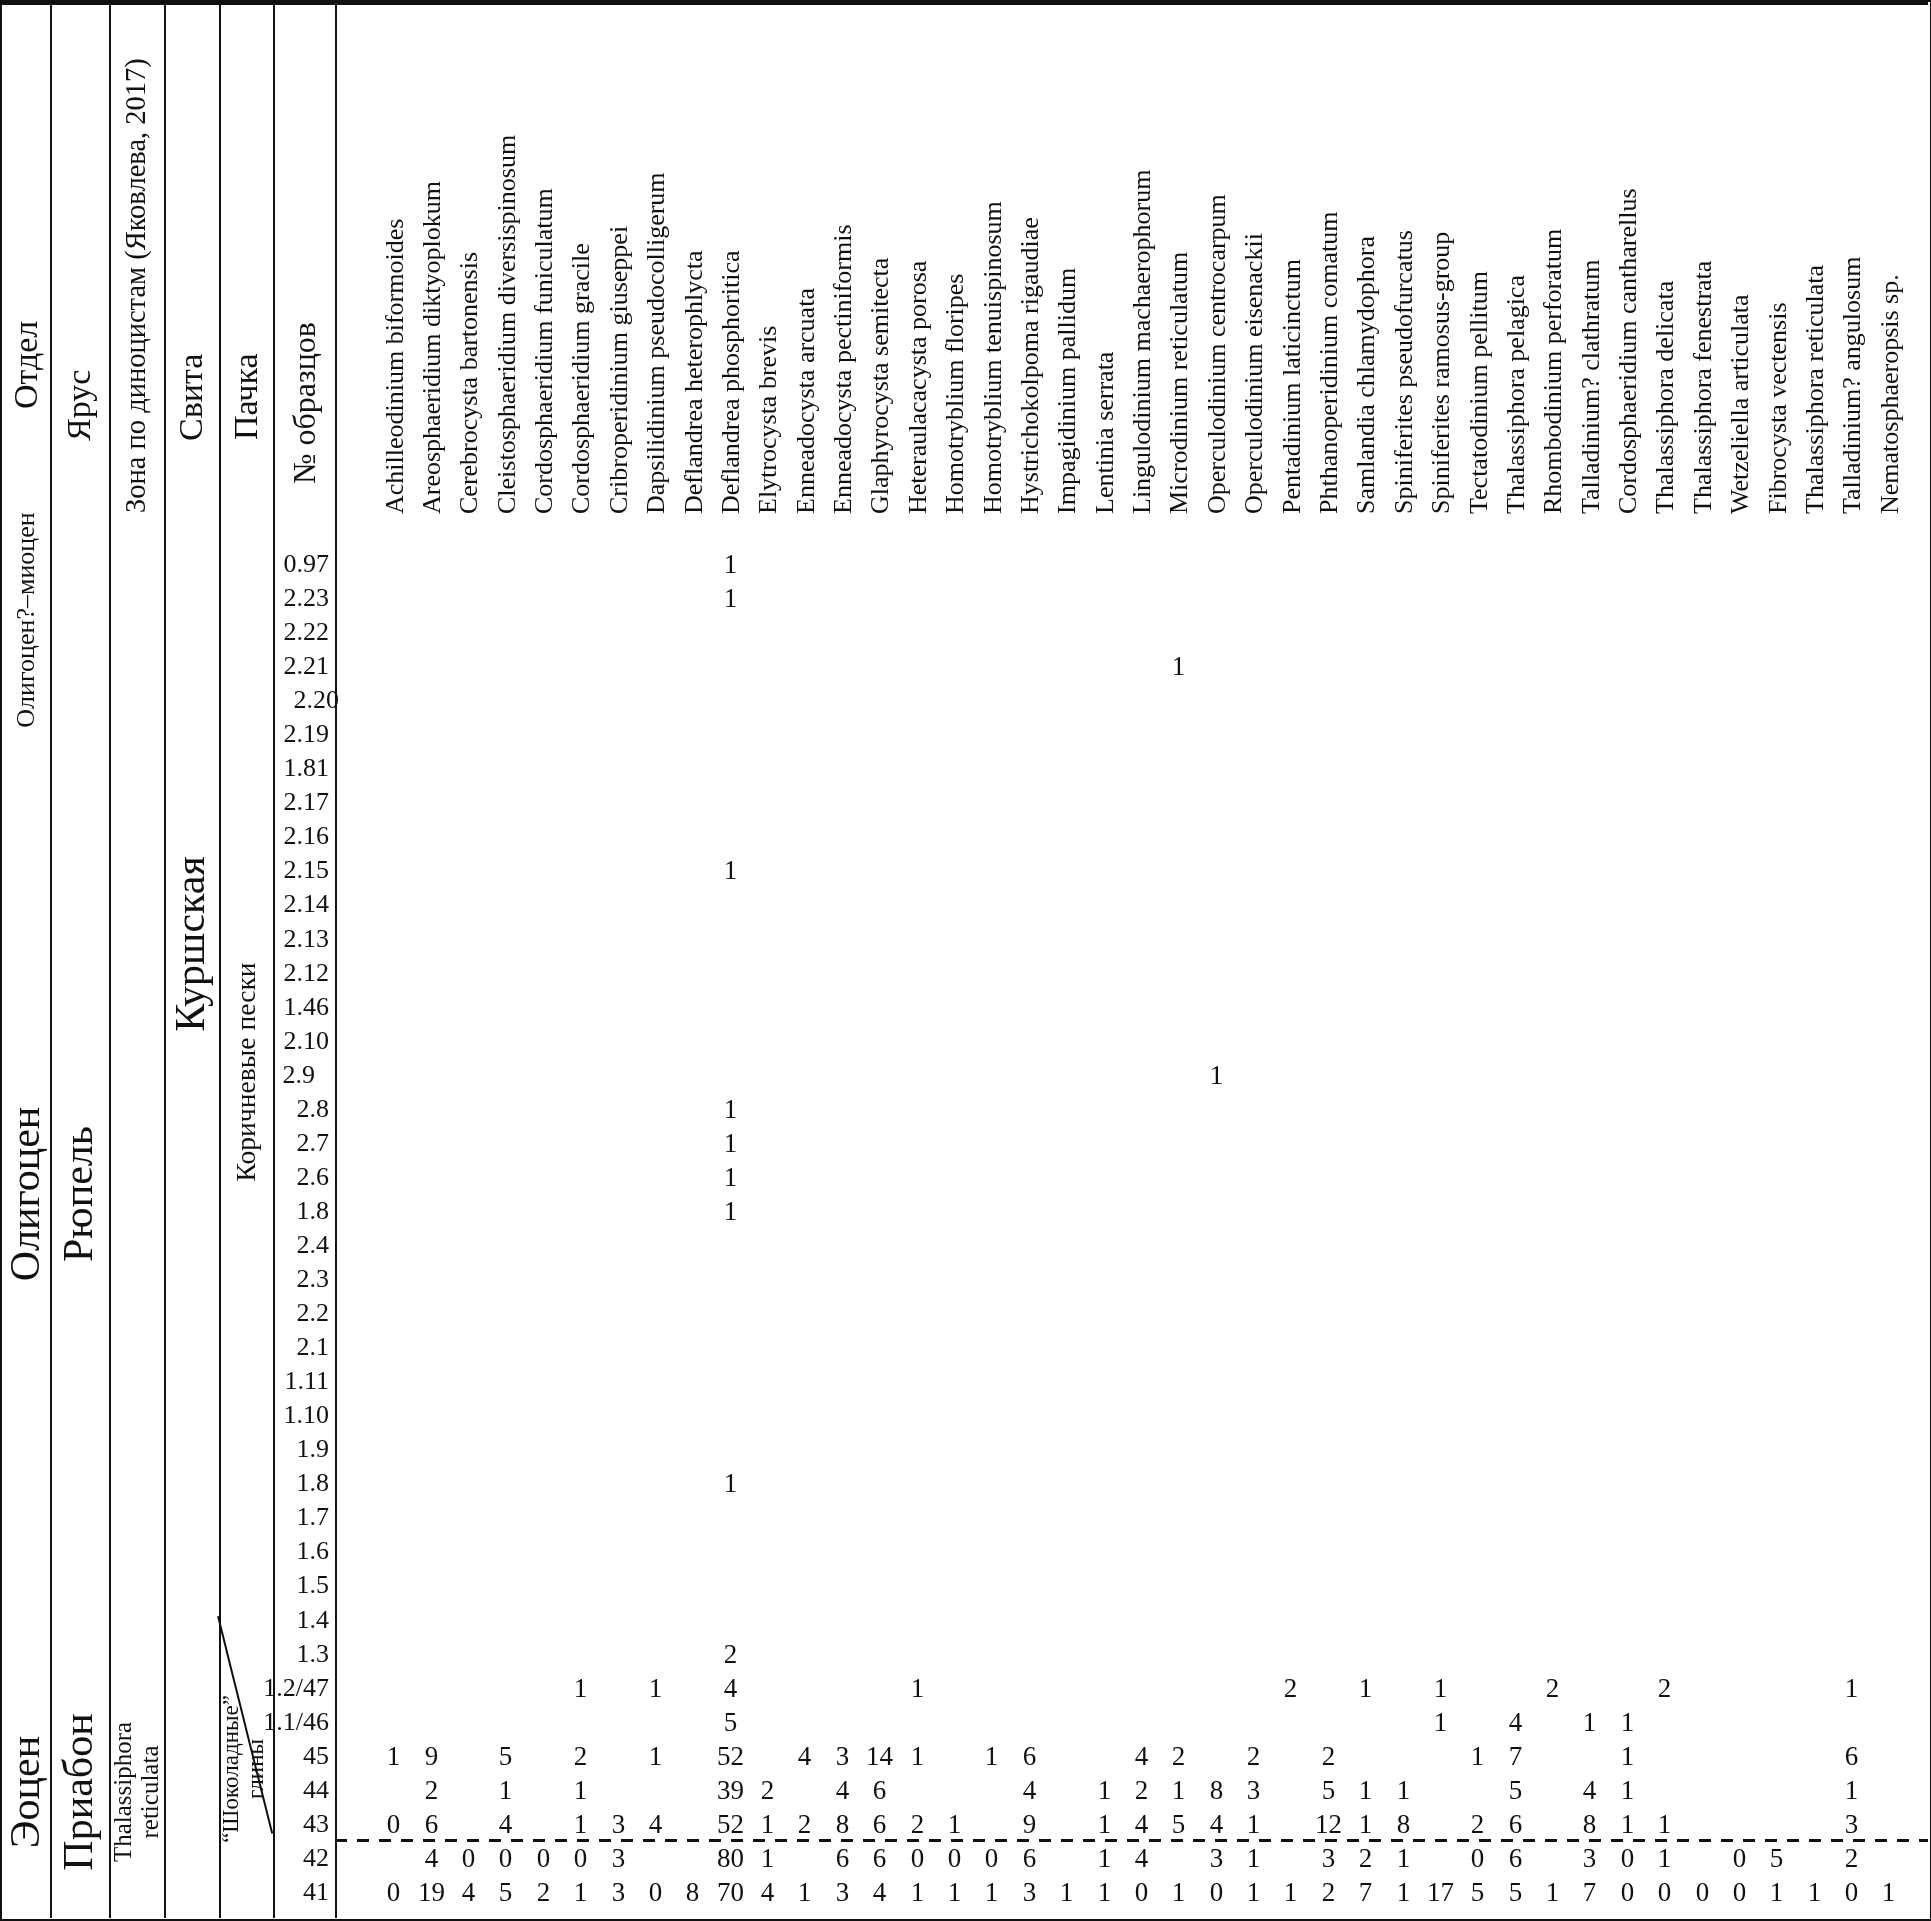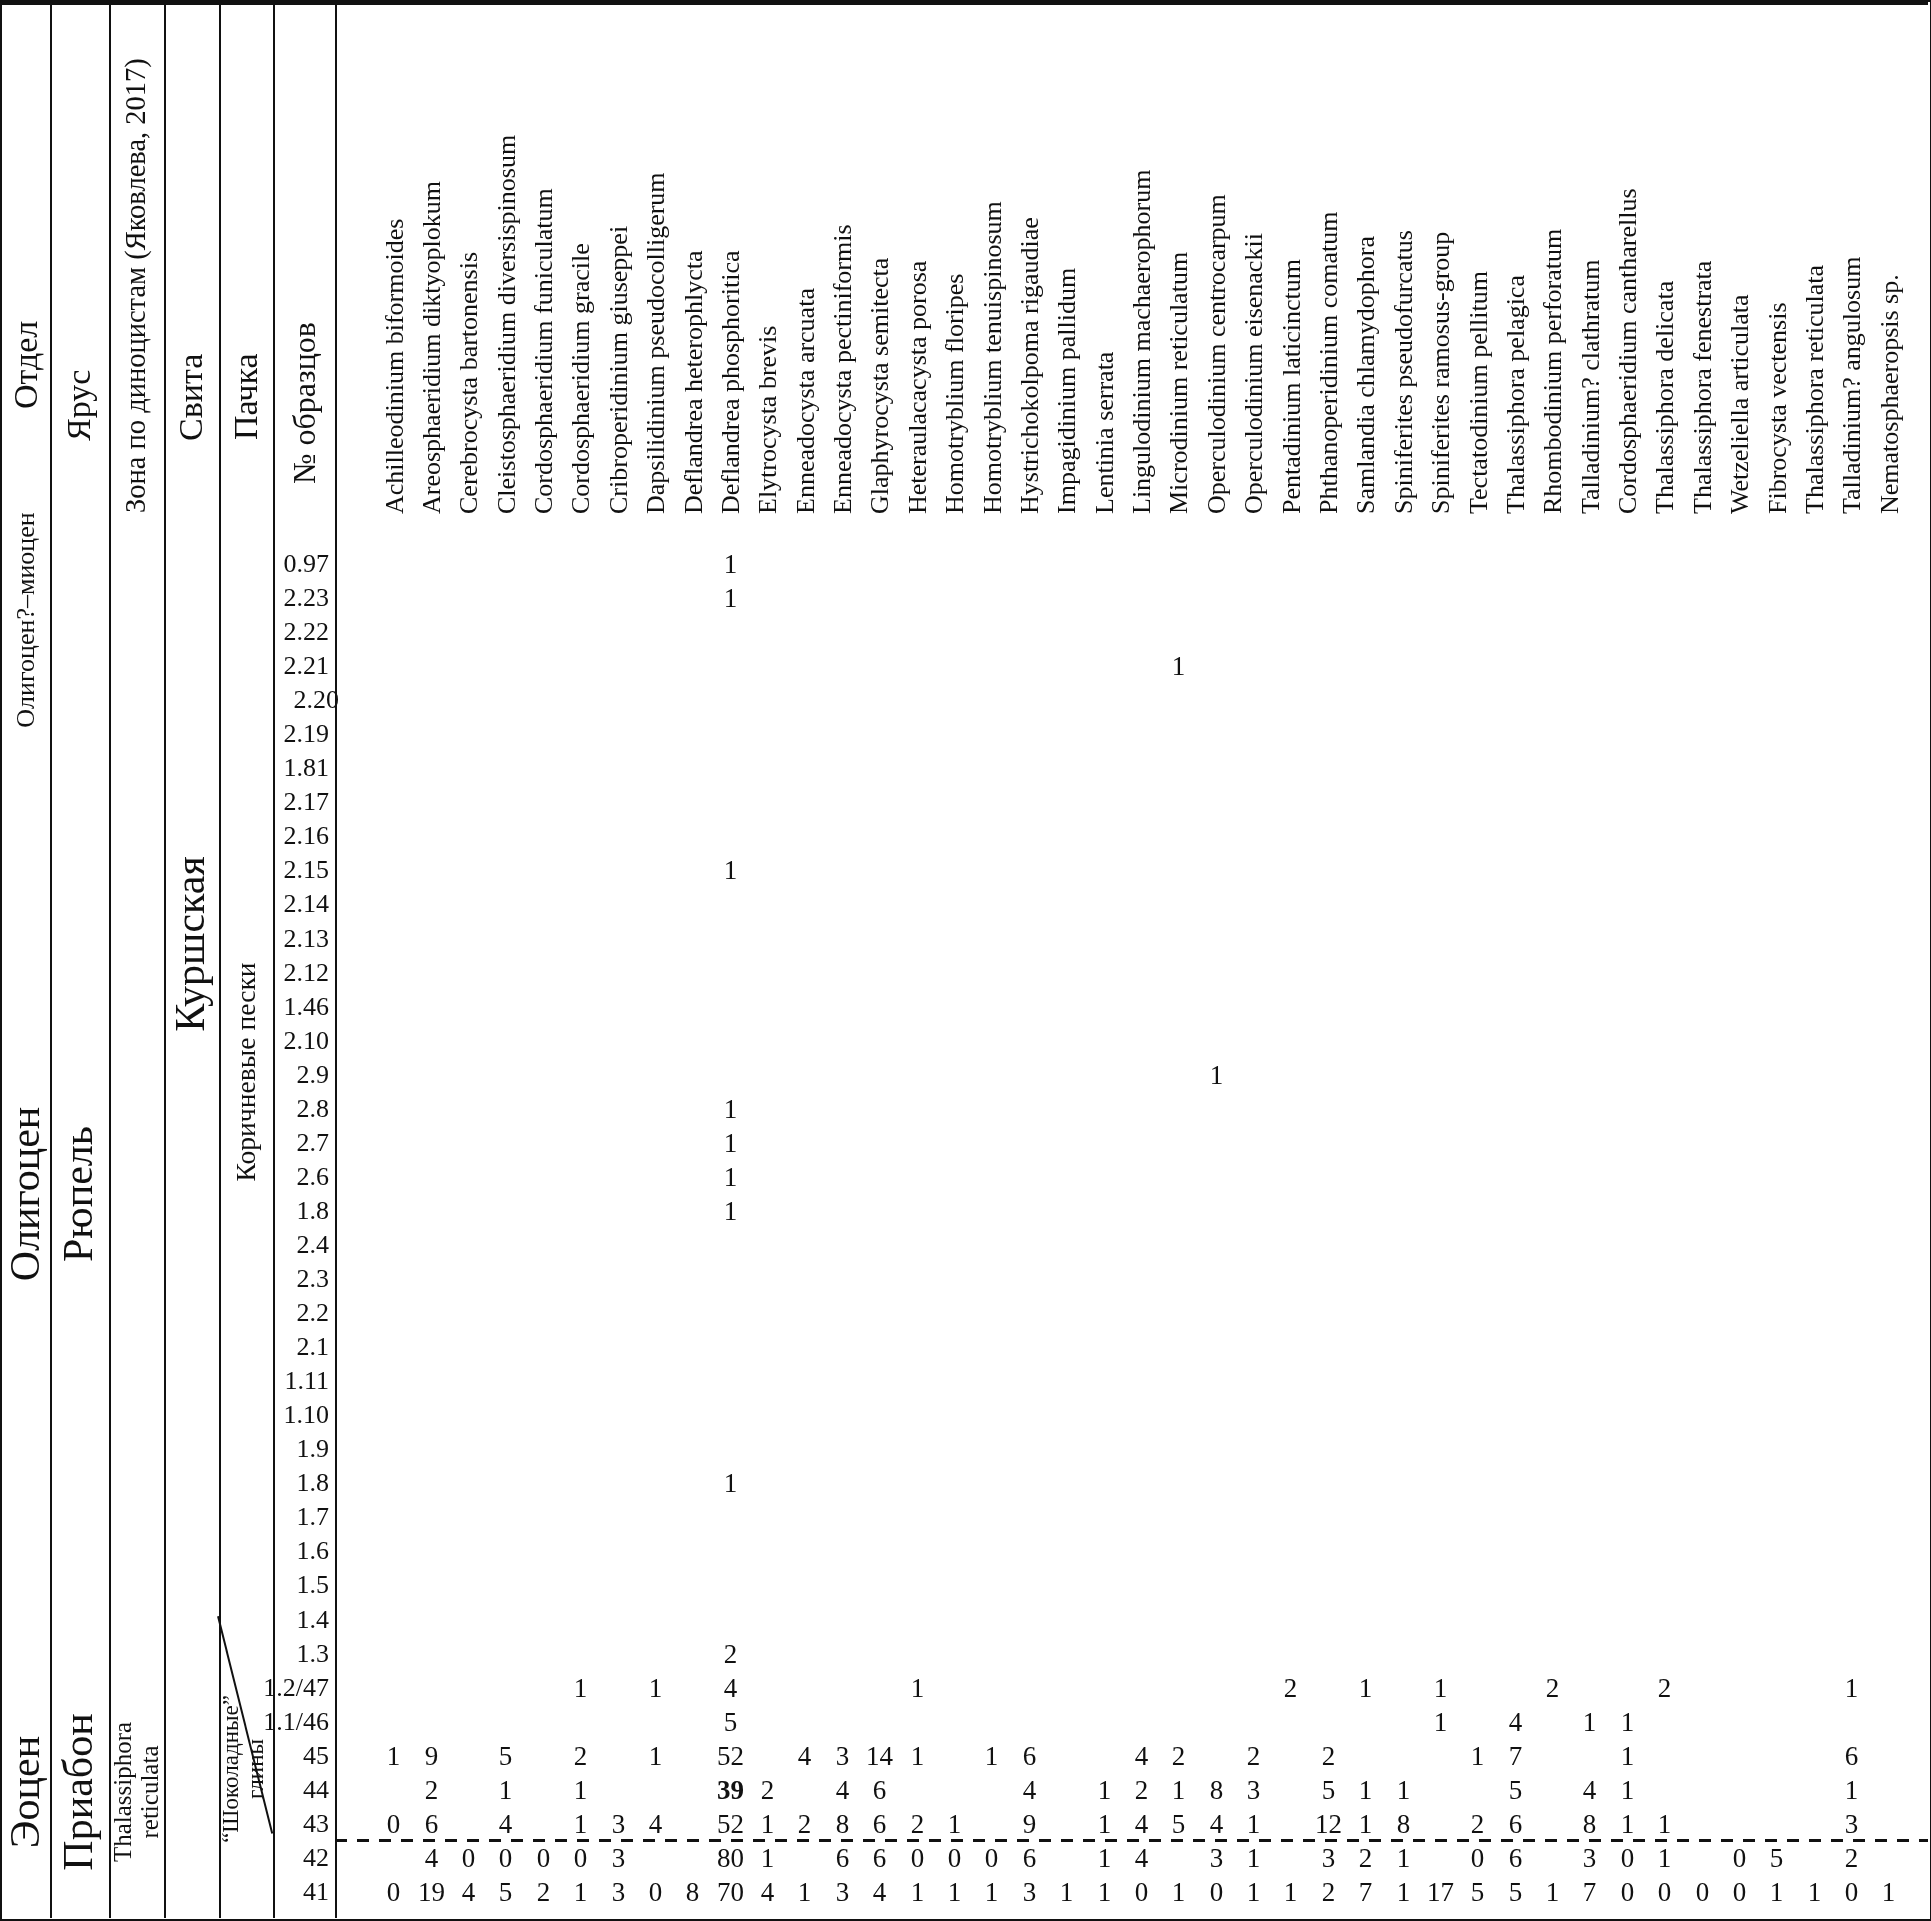--- a/index.html
+++ b/index.html
@@ -116,21 +116,21 @@
       <div class="rowlab" style="left: 238px; width: 89px; top: 715px;">2.19</div>
       <div class="rowlab" style="left: 238px; width: 89px; top: 749px;">1.81</div>
       <div class="rowlab" style="left: 238px; width: 89px; top: 783px;">2.17</div>
       <div class="rowlab" style="left: 238px; width: 89px; top: 817px;">2.16</div>
       <div class="rowlab" style="left: 238px; width: 89px; top: 851px;">2.15</div>
       <div class="rowlab" style="left: 238px; width: 89px; top: 885px;">2.14</div>
       <div class="rowlab" style="left: 238px; width: 89px; top: 920px;">2.13</div>
       <div class="rowlab" style="left: 238px; width: 89px; top: 954px;">2.12</div>
       <div class="rowlab" style="left: 238px; width: 89px; top: 988px;">1.46</div>
       <div class="rowlab" style="left: 238px; width: 89px; top: 1022px;">2.10</div>
-      <div class="rowlab" style="left: 238px; width: 89px; top: 1056px;">2.9</div>
+      <div class="rowlab" style="left: 224px; width: 89px; top: 1056px;">2.9</div>
       <div class="rowlab" style="left: 238px; width: 89px; top: 1090px;">2.8</div>
       <div class="rowlab" style="left: 238px; width: 89px; top: 1124px;">2.7</div>
       <div class="rowlab" style="left: 238px; width: 89px; top: 1158px;">2.6</div>
       <div class="rowlab" style="left: 238px; width: 89px; top: 1192px;">1.8</div>
       <div class="rowlab" style="left: 238px; width: 89px; top: 1226px;">2.4</div>
       <div class="rowlab" style="left: 238px; width: 89px; top: 1260px;">2.3</div>
       <div class="rowlab" style="left: 238px; width: 89px; top: 1294px;">2.2</div>
       <div class="rowlab" style="left: 238px; width: 89px; top: 1328px;">2.1</div>
       <div class="rowlab" style="left: 238px; width: 89px; top: 1362px;">1.11</div>
       <div class="rowlab" style="left: 238px; width: 89px; top: 1396px;">1.10</div>
@@ -192,21 +192,21 @@
       <div class="cell" style="left: 1148px; top: 1737px;">2</div>
       <div class="cell" style="left: 1223px; top: 1737px;">2</div>
       <div class="cell" style="left: 1298px; top: 1737px;">2</div>
       <div class="cell" style="left: 1447px; top: 1737px;">1</div>
       <div class="cell" style="left: 1485px; top: 1737px;">7</div>
       <div class="cell" style="left: 1597px; top: 1737px;">1</div>
       <div class="cell" style="left: 1821px; top: 1737px;">6</div>
       <div class="cell" style="left: 401px; top: 1771px;">2</div>
       <div class="cell" style="left: 475px; top: 1771px;">1</div>
       <div class="cell" style="left: 550px; top: 1771px;">1</div>
-      <div class="cell" style="left: 700px; top: 1771px; font-weight: bold;">39</div>
+      <div class="cell" style="left: 700px; top: 1771px;">39</div>
       <div class="cell" style="left: 737px; top: 1771px;">2</div>
       <div class="cell" style="left: 812px; top: 1771px;">4</div>
       <div class="cell" style="left: 849px; top: 1771px;">6</div>
       <div class="cell" style="left: 999px; top: 1771px;">4</div>
       <div class="cell" style="left: 1074px; top: 1771px;">1</div>
       <div class="cell" style="left: 1111px; top: 1771px;">2</div>
       <div class="cell" style="left: 1148px; top: 1771px;">1</div>
       <div class="cell" style="left: 1186px; top: 1771px;">8</div>
       <div class="cell" style="left: 1223px; top: 1771px;">3</div>
       <div class="cell" style="left: 1298px; top: 1771px;">5</div>

